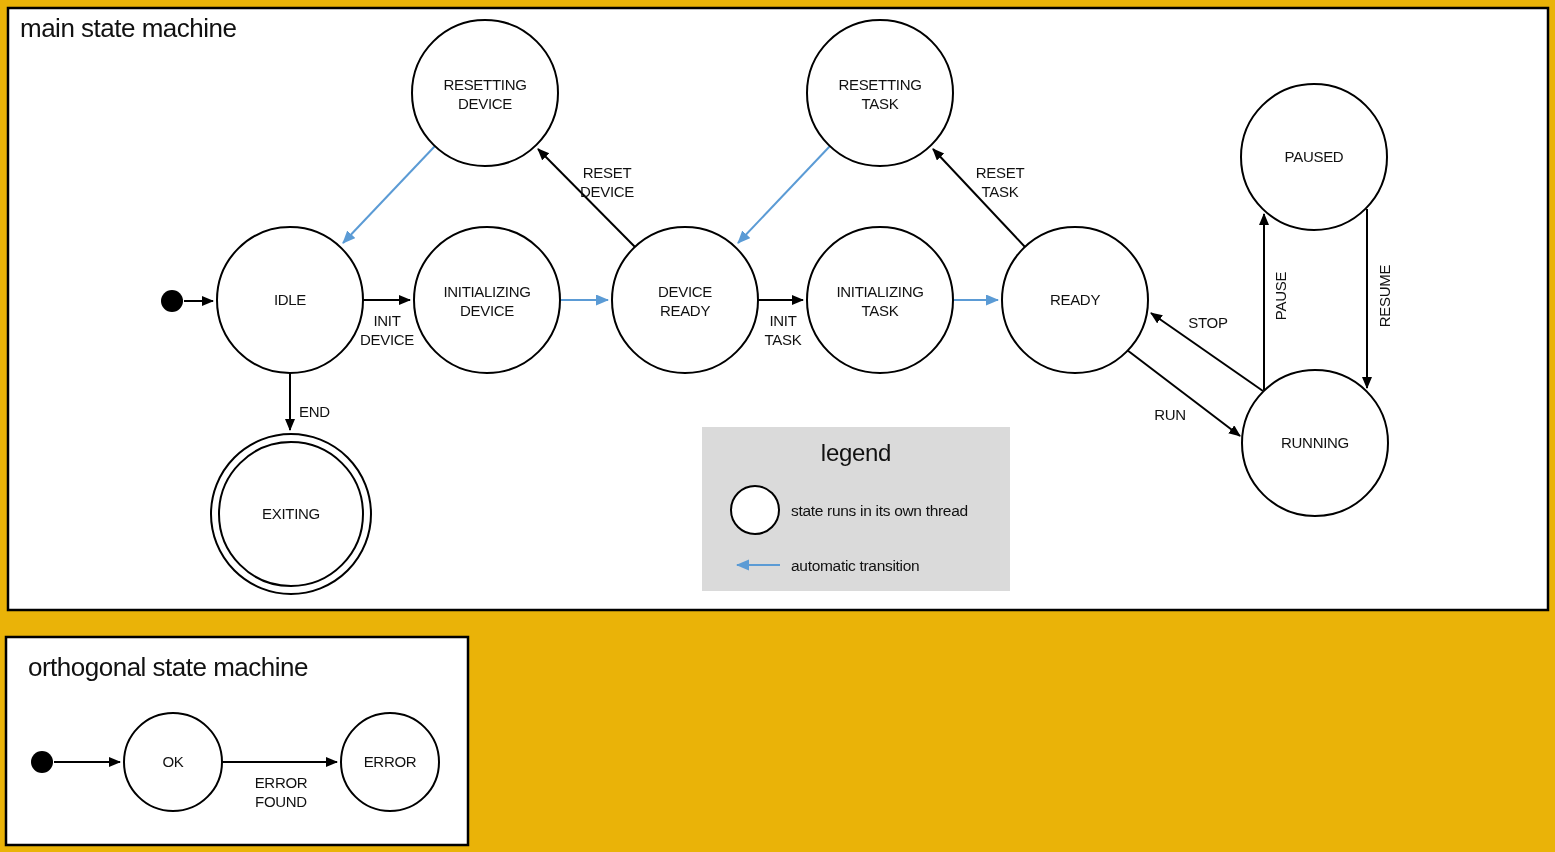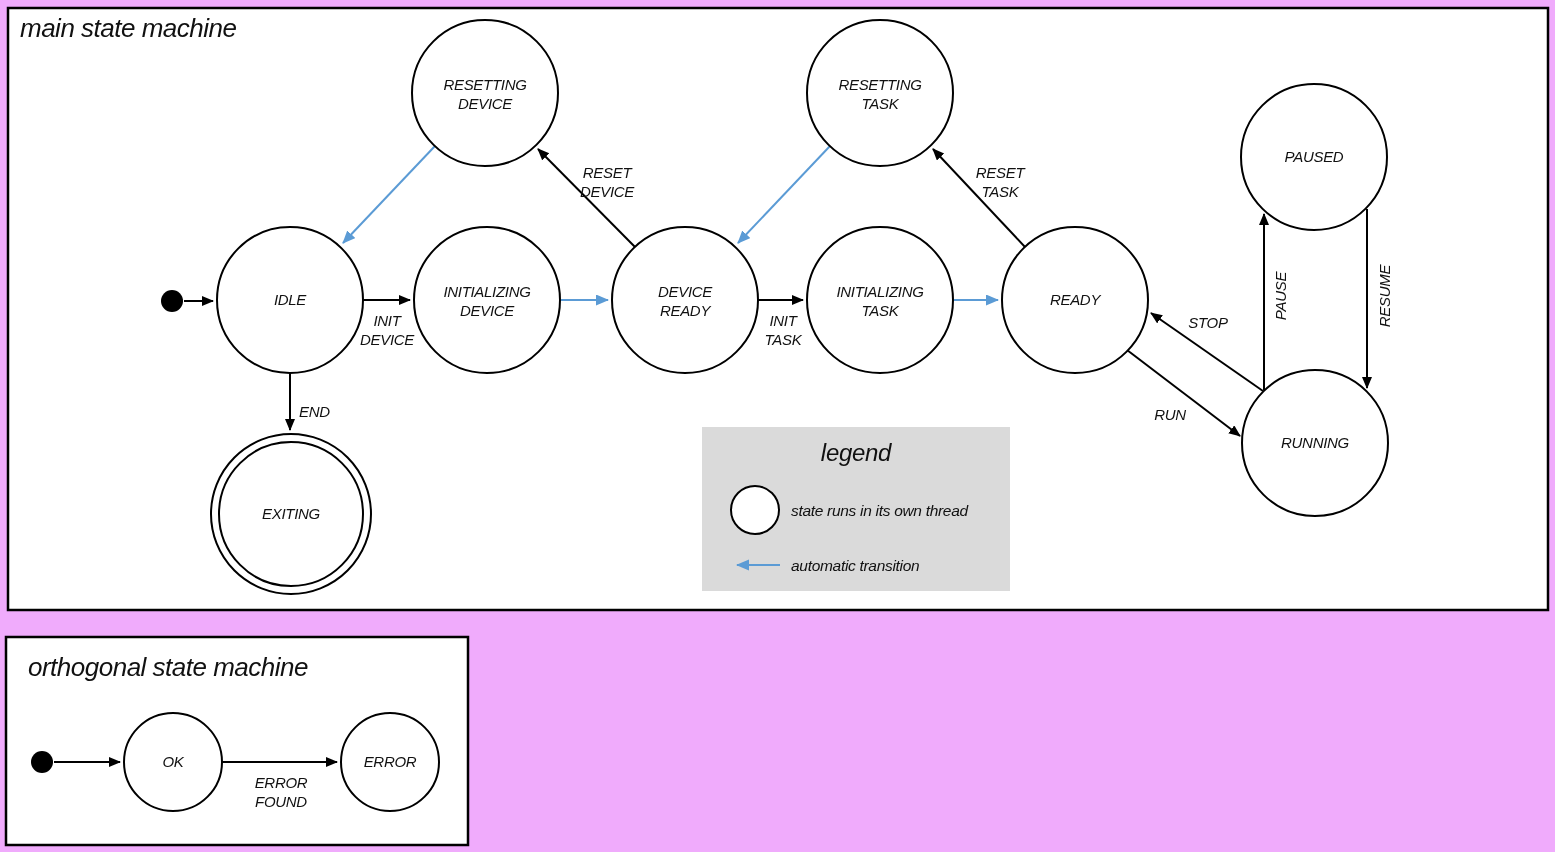--- a/index.html
+++ b/index.html
@@ -1,16 +1,16 @@
 <!DOCTYPE html>
 <html><head>
 <meta charset="utf-8">
 <style>
   html,body{margin:0;padding:0;background:#fff;font-family:"Liberation Sans",sans-serif;}
-  .stage{position:relative;width:1555px;height:852px;background:#f0abfc;font-style:italic;}
+  .stage{position:relative;width:1555px;height:852px;background:#eab308;}
   svg{display:block;}
   .panel-box{fill:#fff;stroke:#000;stroke-width:2.5;}
   .state{fill:#fff;stroke:#000;stroke-width:2;}
   .dot{fill:#000;stroke:none;}
   .edge{stroke:#000;stroke-width:2;fill:none;}
   .edge-blue{stroke-width:2;fill:none;}
   .title{font-size:26px;fill:#111;letter-spacing:-0.5px;}
   .lbl{font-size:15px;fill:#111;letter-spacing:-0.3px;}
   .mid{text-anchor:middle;}
   .legend-bg{stroke:none;}

